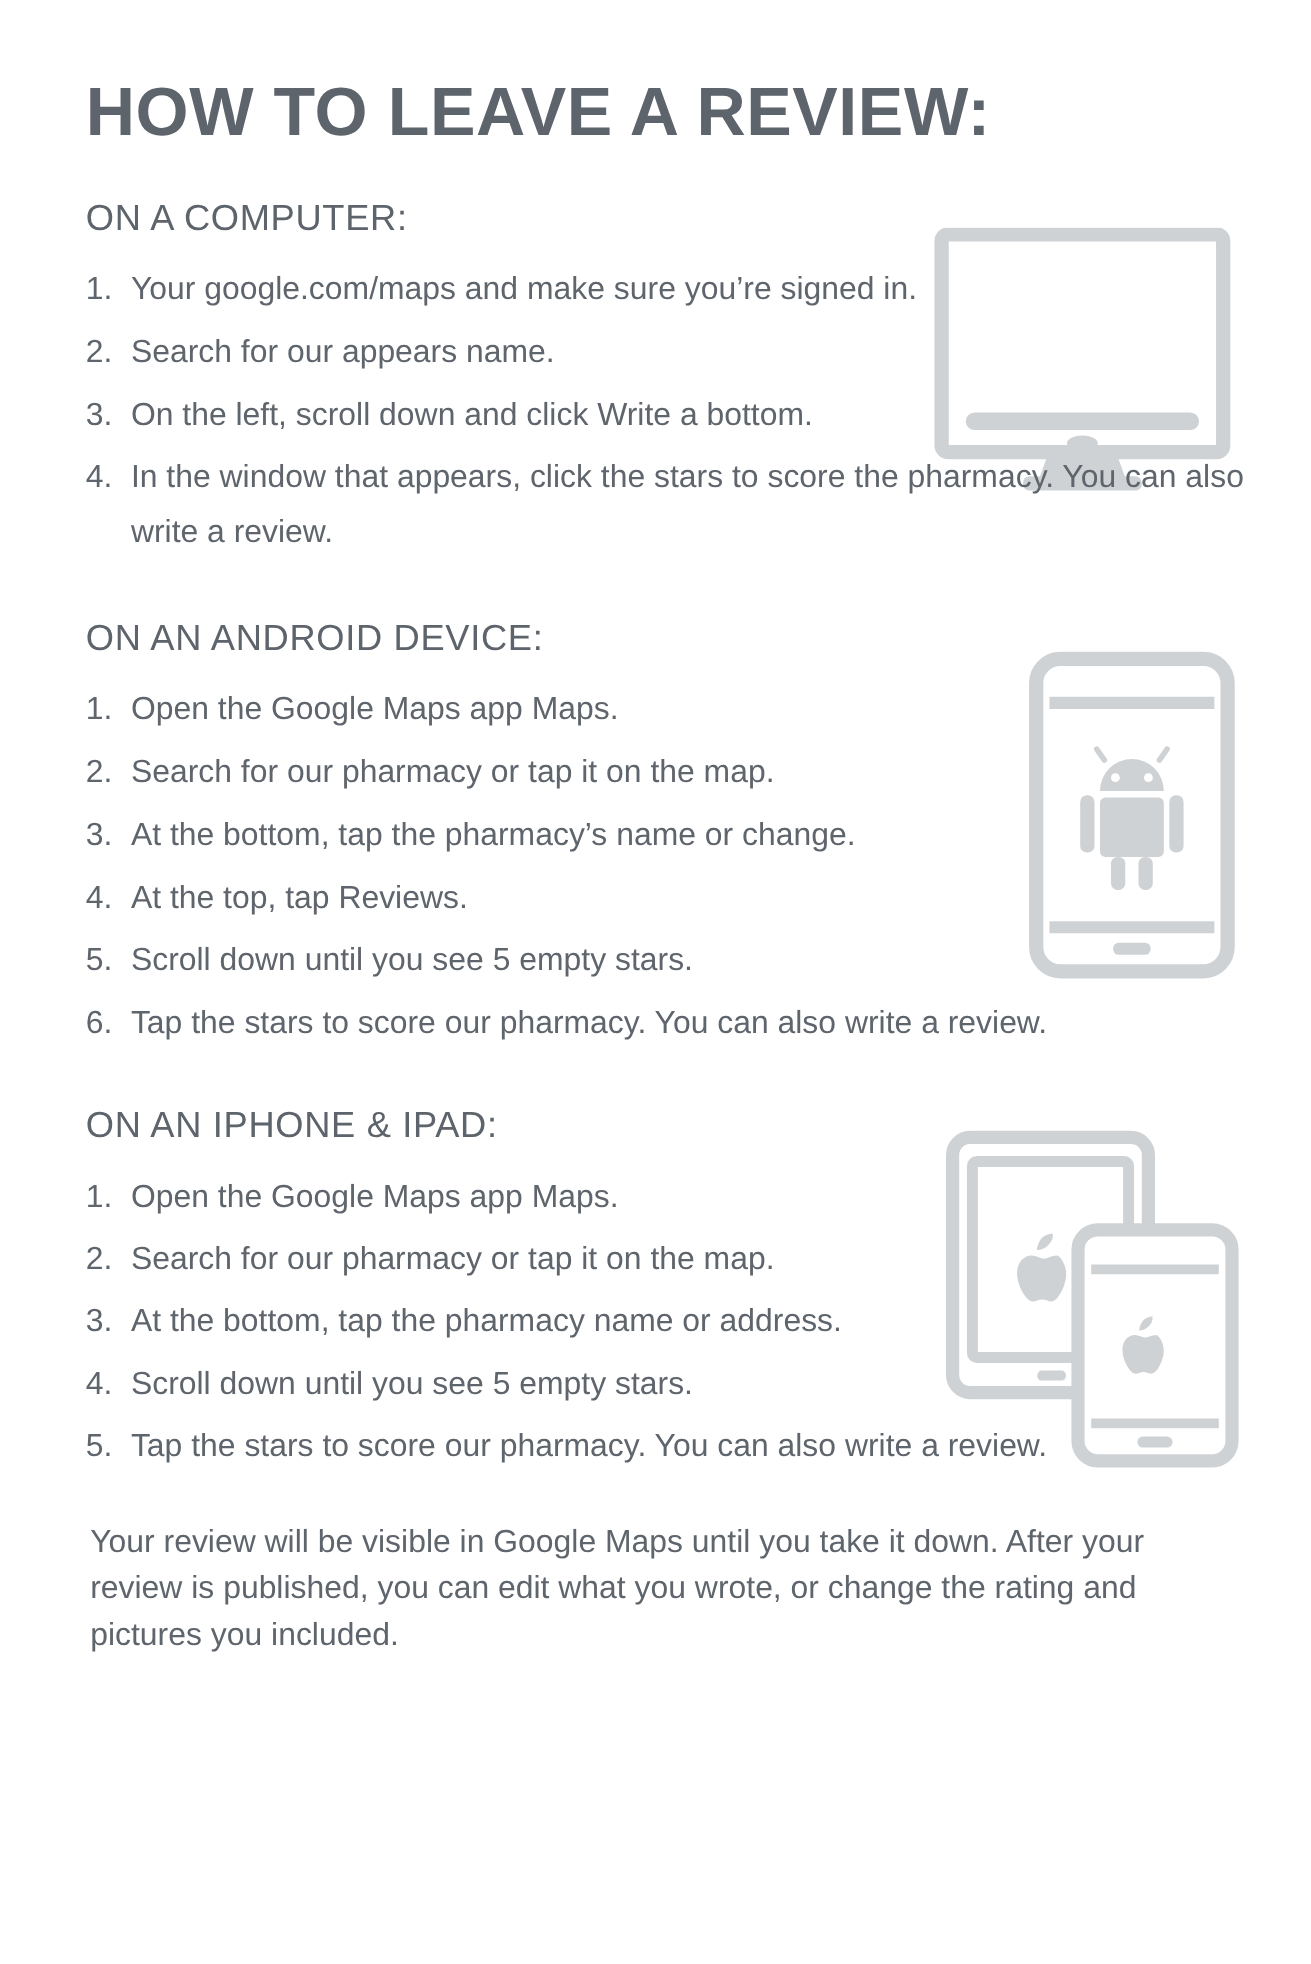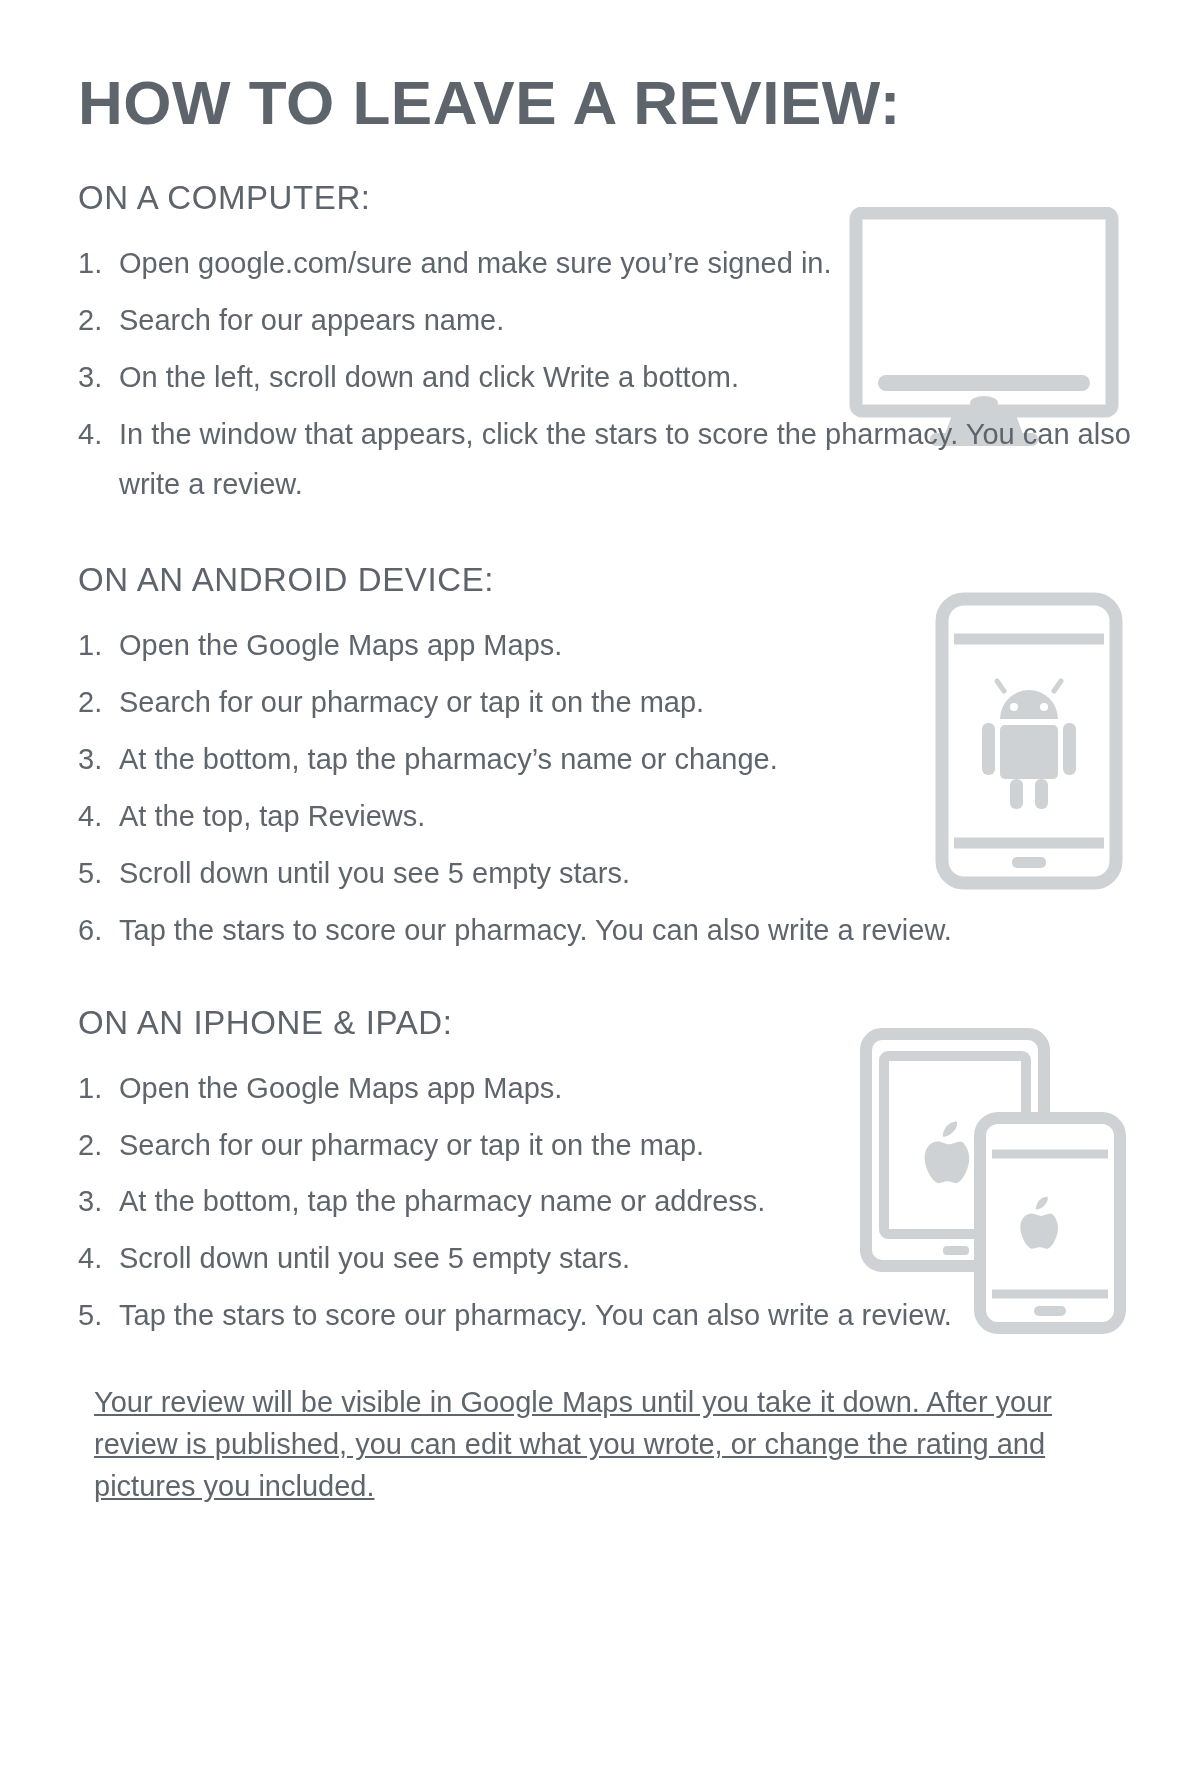--- a/index.html
+++ b/index.html
@@ -66,21 +66,21 @@
     width: 36px;
     text-align: left;
   }
   .outro {
     font-size: 29px;
     line-height: 1.45;
     color: #5f656c;
     max-width: 1040px;
     margin-top: 10px;
   }
-  .outro p { margin: 16px; text-decoration: underline; }
+  .outro p { margin: 4px; }
 
   
   .art {
     position: absolute;
     pointer-events: none;
   }
   .art-computer {
     right: 18px;
     top: 28px;
   }
@@ -108,21 +108,21 @@
       <svg width="272" height="240" viewBox="0 0 272 240" aria-hidden="true">
         <rect x="8" y="6" width="256" height="198" rx="6" ry="6" fill="none" stroke="#cfd2d4" stroke-width="13"></rect>
         <rect x="30" y="168" width="212" height="16" rx="8" ry="8" fill="#cfd2d4"></rect>
         <ellipse cx="136" cy="196" rx="14" ry="7" fill="#cfd2d4"></ellipse>
         <path d="M104 208 L96 230 L176 230 L168 208 Z" fill="#cfd2d4"></path>
         <rect x="82" y="226" width="108" height="13" rx="6" ry="6" fill="#cfd2d4"></rect>
       </svg>
     </div>
 
     <ol class="steps">
-      <li><span class="num">1.</span><span>Open google.com/sure and make sure you’re signed in.</span></li>
+      <li><span class="num">1.</span><span>Your google.com/maps and make sure you’re signed in.</span></li>
       <li><span class="num">2.</span><span>Search for our appears name.</span></li>
       <li><span class="num">3.</span><span>On the left, scroll down and click Write a bottom.</span></li>
       <li><span class="num">4.</span><span>In the window that appears, click the stars to score the pharmacy. You can also write a review.</span></li>
     </ol>
   </div>
 
   <div class="section android">
     <h2 class="section-title">ON AN ANDROID DEVICE:</h2>
 
     <div class="art art-android">

